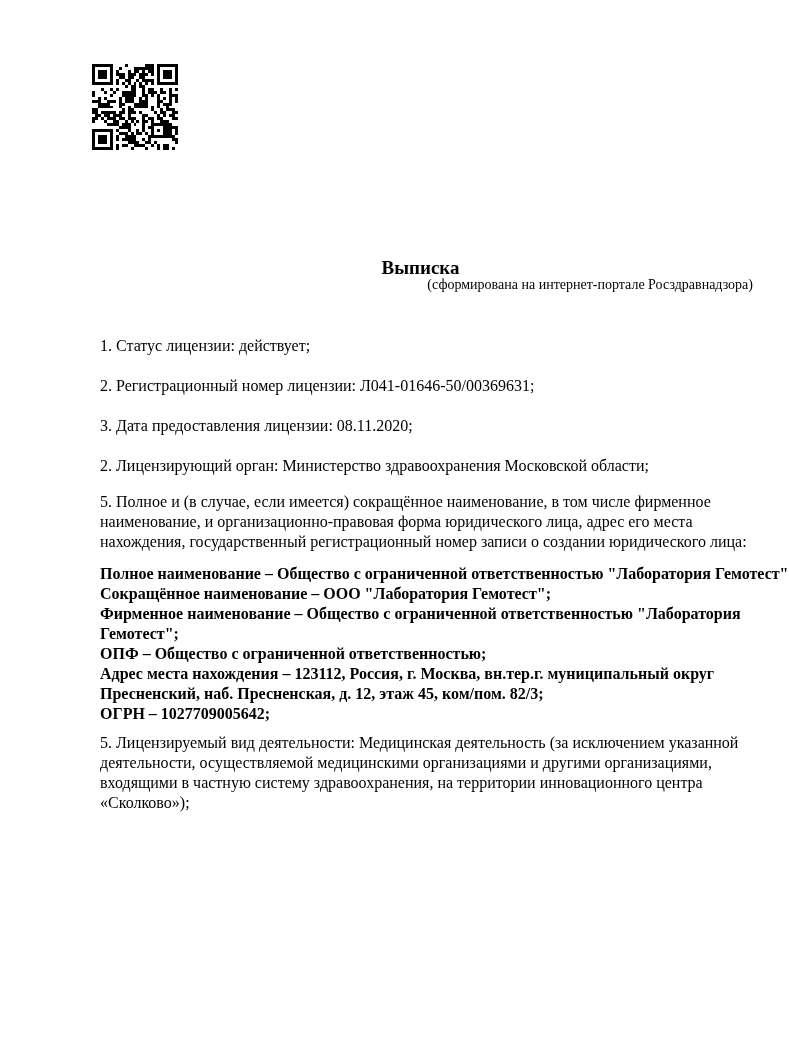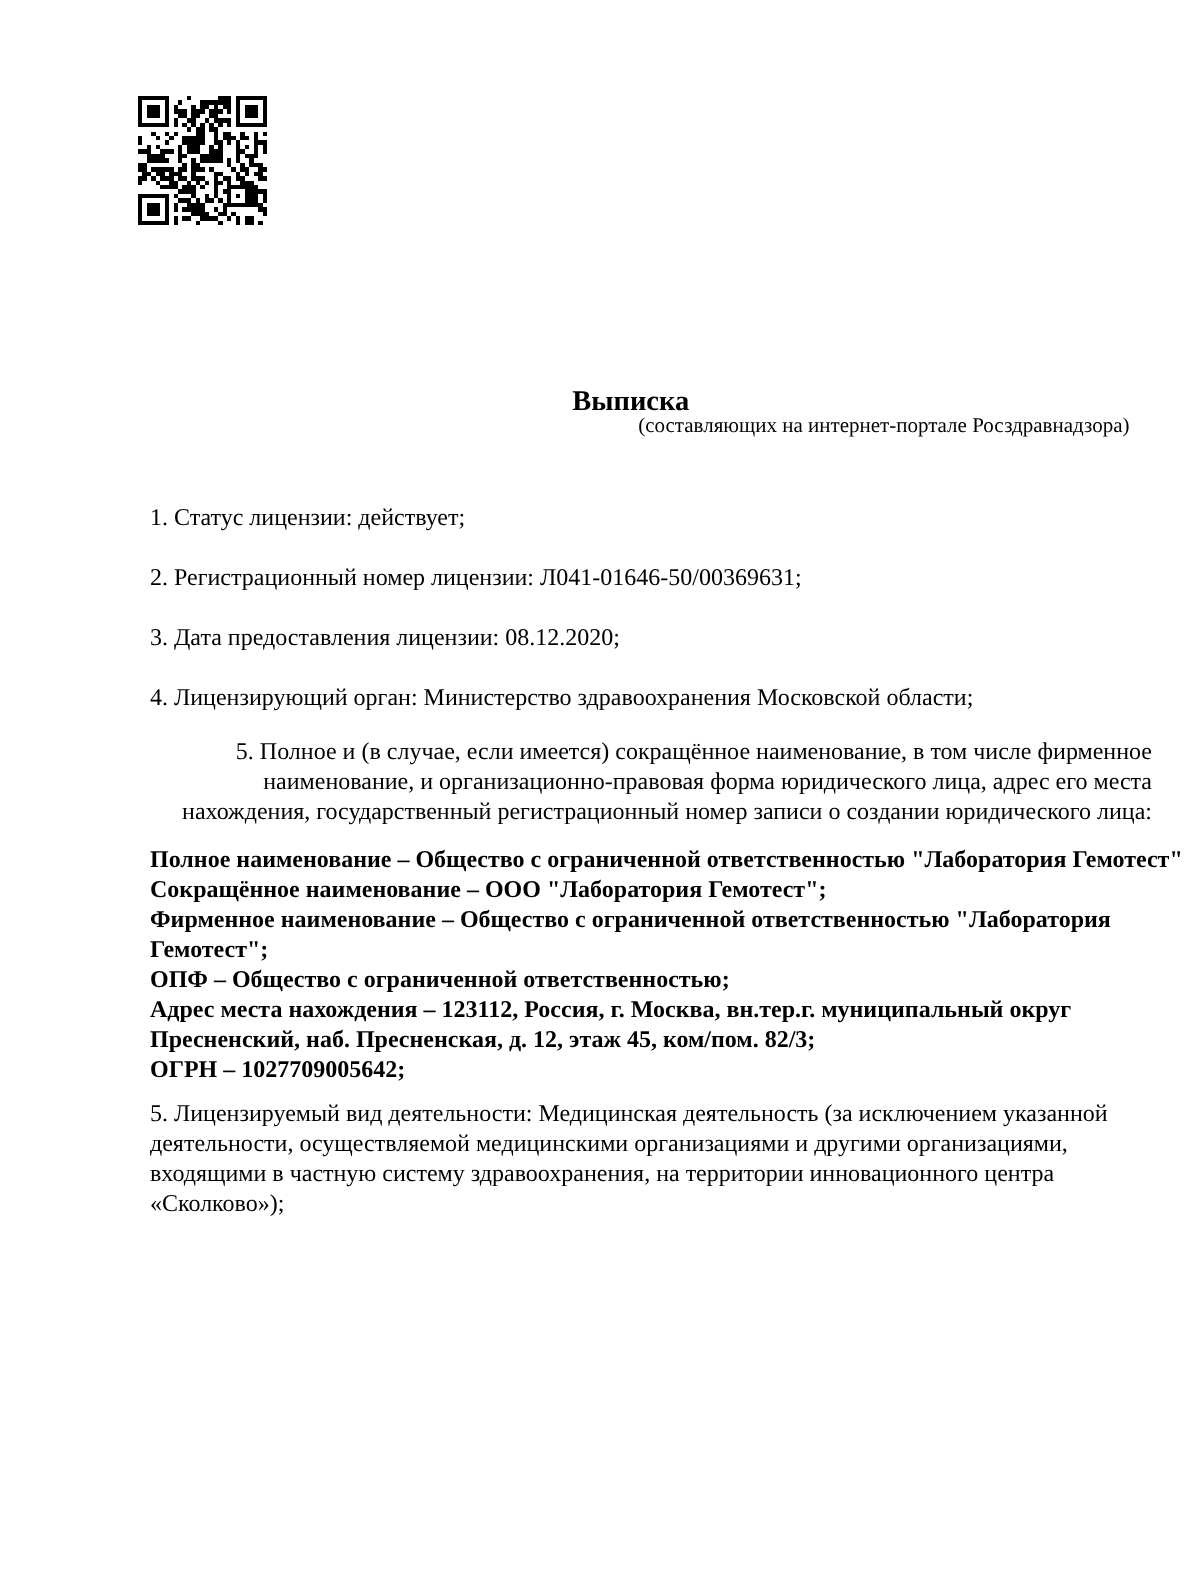--- a/index.html
+++ b/index.html
@@ -51,21 +51,21 @@
     top: 336px;
     width: 680px;
     font-size: 16px;
     line-height: 20px;
   }
   .para {
     margin: 0 0 20px 12px;
     white-space: pre;
   }
   .para.mb16 { margin-bottom: 16px; }
-  .para.mb12 { margin-bottom: 12px; text-align: right; }
+  .para.mb12 { margin-bottom: 12px; }
   .para.mb9  { margin-bottom: 9px; font-weight: bold; }
 </style>
 </head>
 <body>
 
 <div class="page">
 
   <div class="qr">
     <svg id="qr-svg" viewBox="0 0 29 29" shape-rendering="crispEdges" xmlns="http://www.w3.org/2000/svg">
         <rect x="0" y="0" width="1" height="1" fill="#000000"></rect>
@@ -494,27 +494,27 @@
         <rect x="24" y="28" width="1" height="1" fill="#000000"></rect>
         <rect x="25" y="28" width="1" height="1" fill="#000000"></rect>
         <rect x="27" y="28" width="1" height="1" fill="#000000"></rect>
       </svg>
   </div>
 
   <div class="title">
     <div>Выписка</div>
   </div>
 
-  <div class="subtitle">(составляющих на интернет-портале Росздравнадзора)</div>
+  <div class="subtitle">(сформирована на интернет-портале Росздравнадзора)</div>
 
   <div class="bodytext">
     <div class="para">1. Статус лицензии: действует;</div>
     <div class="para">2. Регистрационный номер лицензии: Л041-01646-50/00369631;</div>
-    <div class="para">3. Дата предоставления лицензии: 08.12.2020;</div>
-    <div class="para mb16">4. Лицензирующий орган: Министерство здравоохранения Московской области;</div>
+    <div class="para">3. Дата предоставления лицензии: 08.11.2020;</div>
+    <div class="para mb16">2. Лицензирующий орган: Министерство здравоохранения Московской области;</div>
     <div class="para mb12">5. Полное и (в случае, если имеется) сокращённое наименование, в том числе фирменное
 наименование, и организационно-правовая форма юридического лица, адрес его места
 нахождения, государственный регистрационный номер записи о создании юридического лица:</div>
     <div class="para mb9">Полное наименование – Общество с ограниченной ответственностью "Лаборатория Гемотест";
 Сокращённое наименование – ООО "Лаборатория Гемотест";
 Фирменное наименование – Общество с ограниченной ответственностью "Лаборатория
 Гемотест";
 ОПФ – Общество с ограниченной ответственностью;
 Адрес места нахождения – 123112, Россия, г. Москва, вн.тер.г. муниципальный округ
 Пресненский, наб. Пресненская, д. 12, этаж 45, ком/пом. 82/3;

